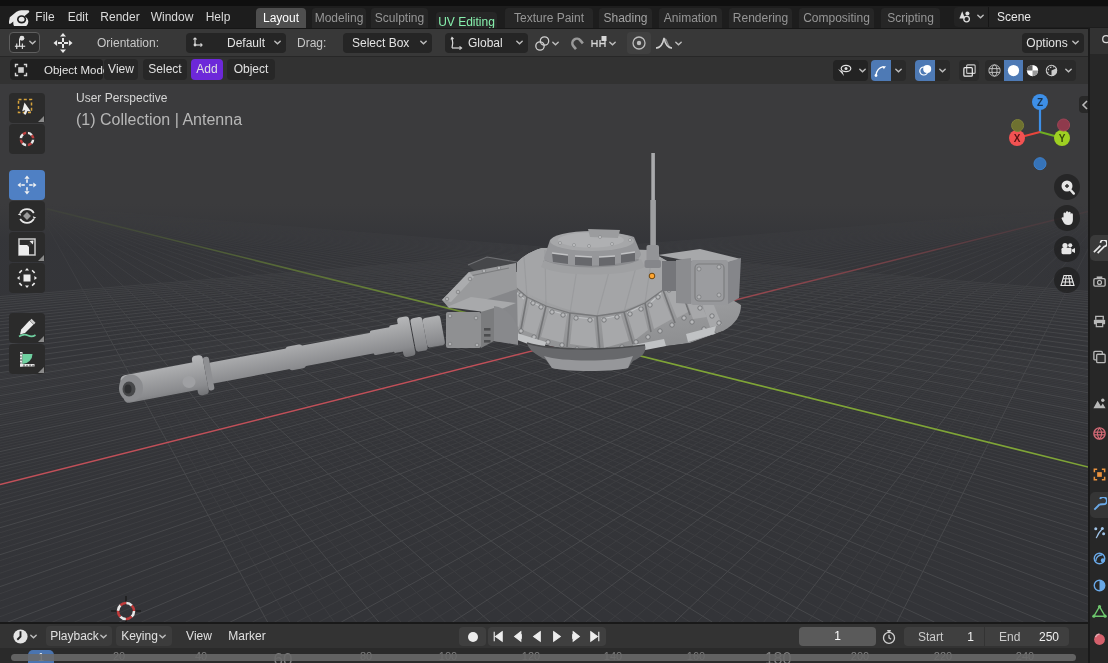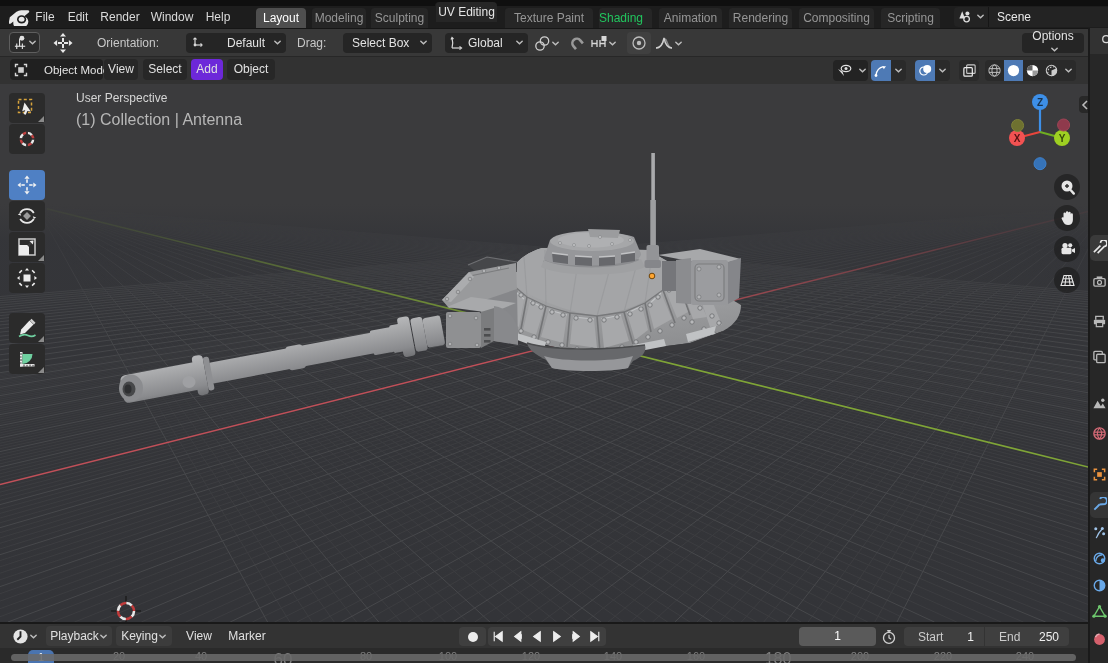--- a/index.html
+++ b/index.html
@@ -16,23 +16,23 @@
 <ellipse cx="12.6" cy="11.2" rx="2.9" ry="2.5" fill="#e8e8e8"></ellipse>
 </svg>
 <div class="abs" style="left:30px;top:8px;width:30px;height:19px;line-height:19px;text-align:center;color:#dadada;">File</div>
 <div class="abs" style="left:63px;top:8px;width:30px;height:19px;line-height:19px;text-align:center;color:#dadada;">Edit</div>
 <div class="abs" style="left:97px;top:8px;width:46px;height:19px;line-height:19px;text-align:center;color:#dadada;">Render</div>
 <div class="abs" style="left:147px;top:8px;width:50px;height:19px;line-height:19px;text-align:center;color:#dadada;">Window</div>
 <div class="abs" style="left:201px;top:8px;width:34px;height:19px;line-height:19px;text-align:center;color:#dadada;">Help</div>
 <div class="abs" style="left:256px;top:8px;width:50px;height:20px;background:#4e4e4e;border-radius:4px 4px 0 0;line-height:20px;text-align:center;color:#ffffff;">Layout</div>
 <div class="abs" style="left:311px;top:8px;width:55px;height:20px;background:#262626;border-radius:4px 4px 0 0;line-height:20px;text-align:center;color:#969696;border-left:1px solid #1d1d1d;">Modeling</div>
 <div class="abs" style="left:370px;top:8px;width:58px;height:20px;background:#262626;border-radius:4px 4px 0 0;line-height:20px;text-align:center;color:#969696;border-left:1px solid #1d1d1d;">Sculpting</div>
-<div class="abs" style="left:435px;top:2px;width:62px;height:20px;background:#262626;border-radius:4px 4px 0 0;line-height:20px;text-align:center;color:#e5e5e5;border-left:1px solid #1d1d1d;">UV Editing</div>
+<div class="abs" style="left:435px;top:12px;width:62px;height:20px;background:#262626;border-radius:4px 4px 0 0;line-height:20px;text-align:center;color:#86efac;border-left:1px solid #1d1d1d;">UV Editing</div>
 <div class="abs" style="left:504px;top:8px;width:89px;height:20px;background:#262626;border-radius:4px 4px 0 0;line-height:20px;text-align:center;color:#969696;border-left:1px solid #1d1d1d;">Texture Paint</div>
-<div class="abs" style="left:598px;top:8px;width:54px;height:20px;background:#262626;border-radius:4px 4px 0 0;line-height:20px;text-align:left;color:#22c55e;border-left:1px solid #1d1d1d;">Shading</div>
+<div class="abs" style="left:598px;top:8px;width:54px;height:20px;background:#262626;border-radius:4px 4px 0 0;line-height:20px;text-align:center;color:#a3a3a3;border-left:1px solid #1d1d1d;">Shading</div>
 <div class="abs" style="left:658px;top:8px;width:64px;height:20px;background:#262626;border-radius:4px 4px 0 0;line-height:20px;text-align:center;color:#969696;border-left:1px solid #1d1d1d;">Animation</div>
 <div class="abs" style="left:728px;top:8px;width:64px;height:20px;background:#262626;border-radius:4px 4px 0 0;line-height:20px;text-align:center;color:#969696;border-left:1px solid #1d1d1d;">Rendering</div>
 <div class="abs" style="left:798px;top:8px;width:76px;height:20px;background:#262626;border-radius:4px 4px 0 0;line-height:20px;text-align:center;color:#969696;border-left:1px solid #1d1d1d;">Compositing</div>
 <div class="abs" style="left:880px;top:8px;width:60px;height:20px;background:#262626;border-radius:4px 4px 0 0;line-height:20px;text-align:center;color:#969696;border-left:1px solid #1d1d1d;">Scripting</div>
 <div class="abs" style="left:954px;top:7px;width:154px;height:20px;background:#232323;border-radius:4px 0 0 4px;display:flex;align-items:center;">
 <svg width="16" height="14" viewBox="0 0 16 14" style="margin-left:4px;">
       <path d="M4.2 1.2 L7 8.4 L1.4 8.4 Z" fill="#dcdcdc"></path>
       <circle cx="9.4" cy="3.4" r="2" fill="#dcdcdc"></circle>
       <circle cx="8.6" cy="9.1" r="2.8" fill="none" stroke="#dcdcdc" stroke-width="1.3"></circle>
     </svg>
@@ -141,21 +141,21 @@
   </div>
 <div class="abs" style="left:654px;top:33px;display:flex;align-items:center;height:20px;">
 <svg width="20" height="18" viewBox="0 0 20 18">
       <path d="M2 14 Q7 14 9 8 Q11 2 13 8 Q15 14 18 14" stroke="#cfcfcf" stroke-width="1.4" fill="none" opacity="0.55"></path>
       <path d="M2 14 Q8 14 10 4 Q12 14 18 14" stroke="#cfcfcf" stroke-width="1.4" fill="none"></path>
     </svg>
 <svg class="chev" width="9" height="9" viewBox="0 0 10 10">
       <path d="M2 3.5l3 3 3-3" stroke="#bdbdbd" stroke-width="1.6" fill="none" stroke-linecap="round"></path>
     </svg>
   </div>
-<div class="abs" style="left:1022px;top:33px;width:62px;height:20px;background:#252525;border-radius:4px;display:flex;align-items:center;justify-content:center;flex-direction:column;">
+<div class="abs" style="left:1022px;top:33px;width:62px;height:20px;background:#252525;border-radius:4px;display:flex;align-items:center;justify-content:center;">
 <span style="color:#e3e3e3;">Options</span>
     <span style="margin-left:3px;"><svg class="chev" width="9" height="9" viewBox="0 0 10 10">
         <path d="M2 3.5l3 3 3-3" stroke="#bdbdbd" stroke-width="1.6" fill="none" stroke-linecap="round"></path>
       </svg></span>
   </div>
 <div class="abs" style="left:0;top:56px;width:1088px;height:28px;background:#323232;border-top:1px solid #272727;"></div>
 <div class="abs" style="left:10px;top:59px;width:93px;height:21px;white-space:nowrap;background:#202020;border-radius:4px;display:flex;align-items:center;gap:12px;">
 <svg width="14" height="14" viewBox="0 0 14 14" style="margin-left:4px;flex:none;">
       <g stroke="#d8d8d8" stroke-width="1.4" fill="none">
         <path d="M1.5 4.2 V1.5 H4.2"></path>

